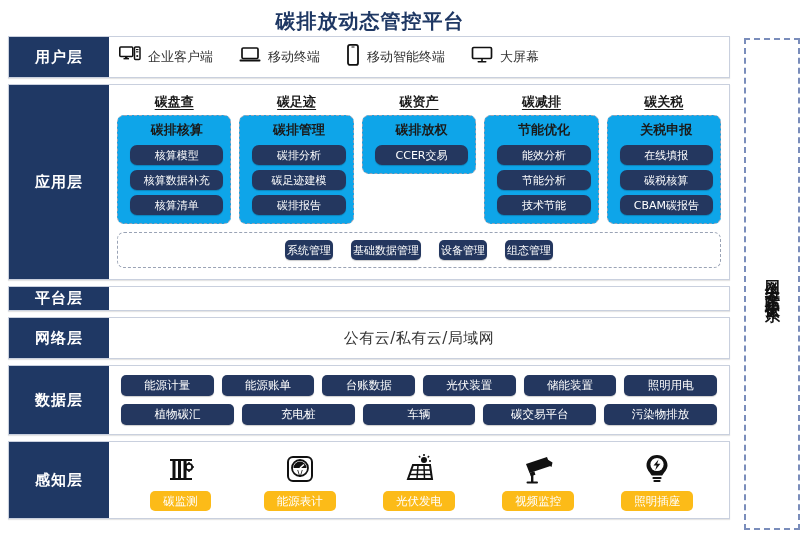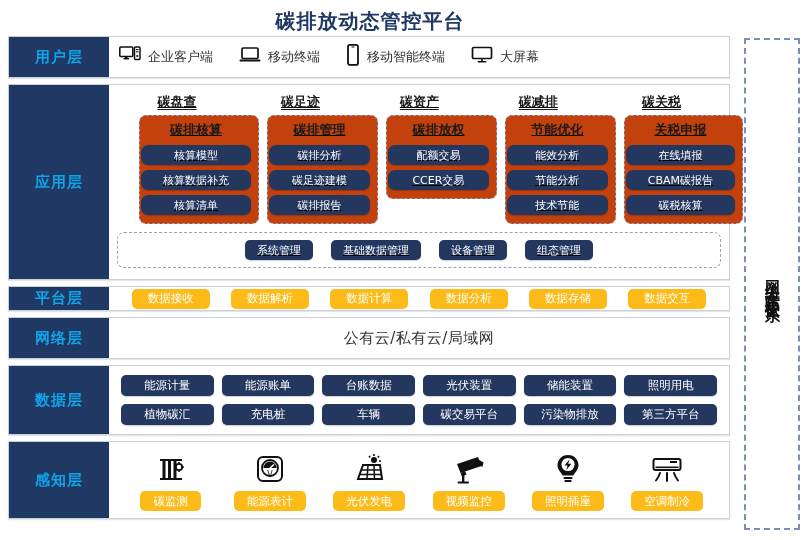--- a/index.html
+++ b/index.html
@@ -28,58 +28,57 @@
     display:flex;
     border:1px solid #c9d0de;
     background:#ffffff;
     box-sizing:border-box;
     margin-bottom:6px;
     box-shadow:0 1px 1px rgba(0,0,0,.10);
   }
   .row-label{
     width:100px;flex:0 0 100px;
     background:#1f3864;
-    color:#0ea5e9;
+    color:#ffffff;
     font-size:15px;font-weight:bold;
     display:flex;align-items:center;justify-content:center;
     letter-spacing:1px;
   }
   .row-body{
     flex:1 1 auto;
     display:flex;align-items:center;
     box-sizing:border-box;
     background:#ffffff;
   }
 
   
   .user-row{height:42px;}
   .user-body{padding:0 10px;justify-content:flex-start;gap:26px;}
   .user-item{display:flex;align-items:center;gap:7px;}
   .user-item .lbl{font-size:13px;color:#333333;white-space:nowrap;}
   .ic{display:inline-block;flex:0 0 auto;}
 
   
   .app-row{min-height:196px;}
-  .app-body{flex-direction:column;align-items:stretch;padding:6px 8px 8px 8px;text-decoration:underline;}
+  .app-body{flex-direction:column;align-items:stretch;padding:6px 8px 8px 8px;}
   .app-groups{display:flex;justify-content:space-between;gap:8px;}
   .group{flex:1 1 0;display:flex;flex-direction:column;align-items:center;}
   .group-title{
     font-size:13px;font-weight:bold;color:#1a1a1a;
     text-decoration:underline;text-underline-offset:3px;
     margin:2px 0 4px 0;
   }
   .group-box{
     border:1px dashed #9aa3b5;
     border-radius:7px;
     width:100%;
     box-sizing:border-box;
-    padding:5px 7px 8px 1px;
+    padding:5px 7px 8px 12px;
     display:flex;flex-direction:column;align-items:center;gap:5px;
-    background:#c2410c;
-    margin-left:44px;
+    background:#0ea5e9;
   }
   .group-sub{font-size:13px;font-weight:bold;color:#1a1a1a;margin-bottom:1px;}
   .pill{
     display:flex;align-items:center;justify-content:center;
     width:100%;box-sizing:border-box;
     height:20px;
     border-radius:7px;
     background:#24375f;
     color:#ffffff;
     font-size:11px;
@@ -88,21 +87,21 @@
   }
   .mgmt-box{
     margin-top:8px;
     border:1px dashed #9aa3b5;
     border-radius:7px;
     padding:7px 10px;
     display:flex;align-items:center;justify-content:center;gap:18px;
   }
   .pill-sm{
     display:inline-flex;align-items:center;justify-content:center;
-    height:20px;padding:0 12px;
+    height:20px;padding:0 2px;
     border-radius:5px;
     background:#24375f;color:#ffffff;font-size:11px;white-space:nowrap;
     box-shadow:0 1px 1px rgba(0,0,0,.2);
   }
 
   
   .plat-row{height:25px;}
   .plat-body{justify-content:space-around;padding:0 12px;}
   .pill-yellow{
     display:inline-flex;align-items:center;justify-content:center;
@@ -240,67 +239,58 @@
               <div class="pill">碳排分析</div>
               <div class="pill">碳足迹建模</div>
               <div class="pill">碳排报告</div>
             </div>
           </div>
 
           <div class="group">
             <div class="group-title">碳资产</div>
             <div class="group-box">
               <div class="group-sub">碳排放权</div>
-              <div class="pill">配额交易</div>
               <div class="pill">CCER交易</div>
             </div>
           </div>
 
           <div class="group">
             <div class="group-title">碳减排</div>
             <div class="group-box">
               <div class="group-sub">节能优化</div>
               <div class="pill">能效分析</div>
               <div class="pill">节能分析</div>
               <div class="pill">技术节能</div>
             </div>
           </div>
 
           <div class="group">
             <div class="group-title">碳关税</div>
             <div class="group-box">
               <div class="group-sub">关税申报</div>
               <div class="pill">在线填报</div>
+              <div class="pill">碳税核算</div>
               <div class="pill">CBAM碳报告</div>
-              <div class="pill">碳税核算</div>
             </div>
           </div>
 
         </div>
 
         <div class="mgmt-box">
           <span class="pill-sm">系统管理</span>
           <span class="pill-sm">基础数据管理</span>
           <span class="pill-sm">设备管理</span>
           <span class="pill-sm">组态管理</span>
         </div>
 
       </div>
     </div>
 
     <div class="row plat-row">
       <div class="row-label">平台层</div>
-      <div class="row-body plat-body">
-        <span class="pill-yellow">数据接收</span>
-        <span class="pill-yellow">数据解析</span>
-        <span class="pill-yellow">数据计算</span>
-        <span class="pill-yellow">数据分析</span>
-        <span class="pill-yellow">数据存储</span>
-        <span class="pill-yellow">数据交互</span>
-      </div>
     </div>
 
     <div class="row net-row">
       <div class="row-label">网络层</div>
       <div class="row-body net-body">
         <span class="net-text">公有云/私有云/局域网</span>
       </div>
     </div>
 
     <div class="row data-row">
@@ -313,21 +303,20 @@
           <span class="pill-data">光伏装置</span>
           <span class="pill-data">储能装置</span>
           <span class="pill-data">照明用电</span>
         </div>
         <div class="data-line">
           <span class="pill-data">植物碳汇</span>
           <span class="pill-data">充电桩</span>
           <span class="pill-data">车辆</span>
           <span class="pill-data">碳交易平台</span>
           <span class="pill-data">污染物排放</span>
-          <span class="pill-data">第三方平台</span>
         </div>
       </div>
     </div>
 
     <div class="row per-row">
       <div class="row-label">感知层</div>
       <div class="row-body per-body">
 
         <div class="per-item">
           <div class="per-ico">
@@ -397,33 +386,20 @@
                 <path d="M14 2 C7.5 2 3.5 7 3.5 12.2 C3.5 16.5 7 19.5 8.8 22.5 L19.2 22.5 C21 19.5 24.5 16.5 24.5 12.2 C24.5 7 20.5 2 14 2 Z" fill="#111"></path>
                 <circle cx="14" cy="11.5" r="6.6" fill="#fff"></circle>
                 <path d="M15.5 6.5 L10.5 12.6 L13.6 12.6 L12.2 17.2 L17.4 10.8 L14.2 10.8 Z" fill="#111"></path>
                 <rect x="9.4" y="24" width="9.2" height="2" rx="1" fill="#111"></rect>
                 <rect x="10.4" y="27" width="7.2" height="2" rx="1" fill="#111"></rect>
               </svg>
           </div>
           <span class="pill-yellow-sm">照明插座</span>
         </div>
 
-        <div class="per-item">
-          <div class="per-ico">
-            <svg width="34" height="30" viewBox="0 0 34 30">
-                <rect x="3.5" y="4" width="27" height="11" rx="2" fill="none" stroke="#111" stroke-width="2"></rect>
-                <line x1="5.5" y1="12.3" x2="28.5" y2="12.3" stroke="#111" stroke-width="1.6"></line>
-                <rect x="20" y="6" width="7" height="2" fill="#111"></rect>
-                <path d="M10 18 C9 21 8 23 6 25.5" fill="none" stroke="#111" stroke-width="2" stroke-linecap="round"></path>
-                <path d="M17 18 C17 21 17 23.5 17 26" fill="none" stroke="#111" stroke-width="2" stroke-linecap="round"></path>
-                <path d="M24 18 C25 21 26 23 28 25.5" fill="none" stroke="#111" stroke-width="2" stroke-linecap="round"></path>
-              </svg>
-          </div>
-          <span class="pill-yellow-sm">空调制冷</span>
-        </div>
 
       </div>
     </div>
 
   </div>
 
   <div class="security">
     <span class="security-text">网络安全防护体系</span>
   </div>
 

